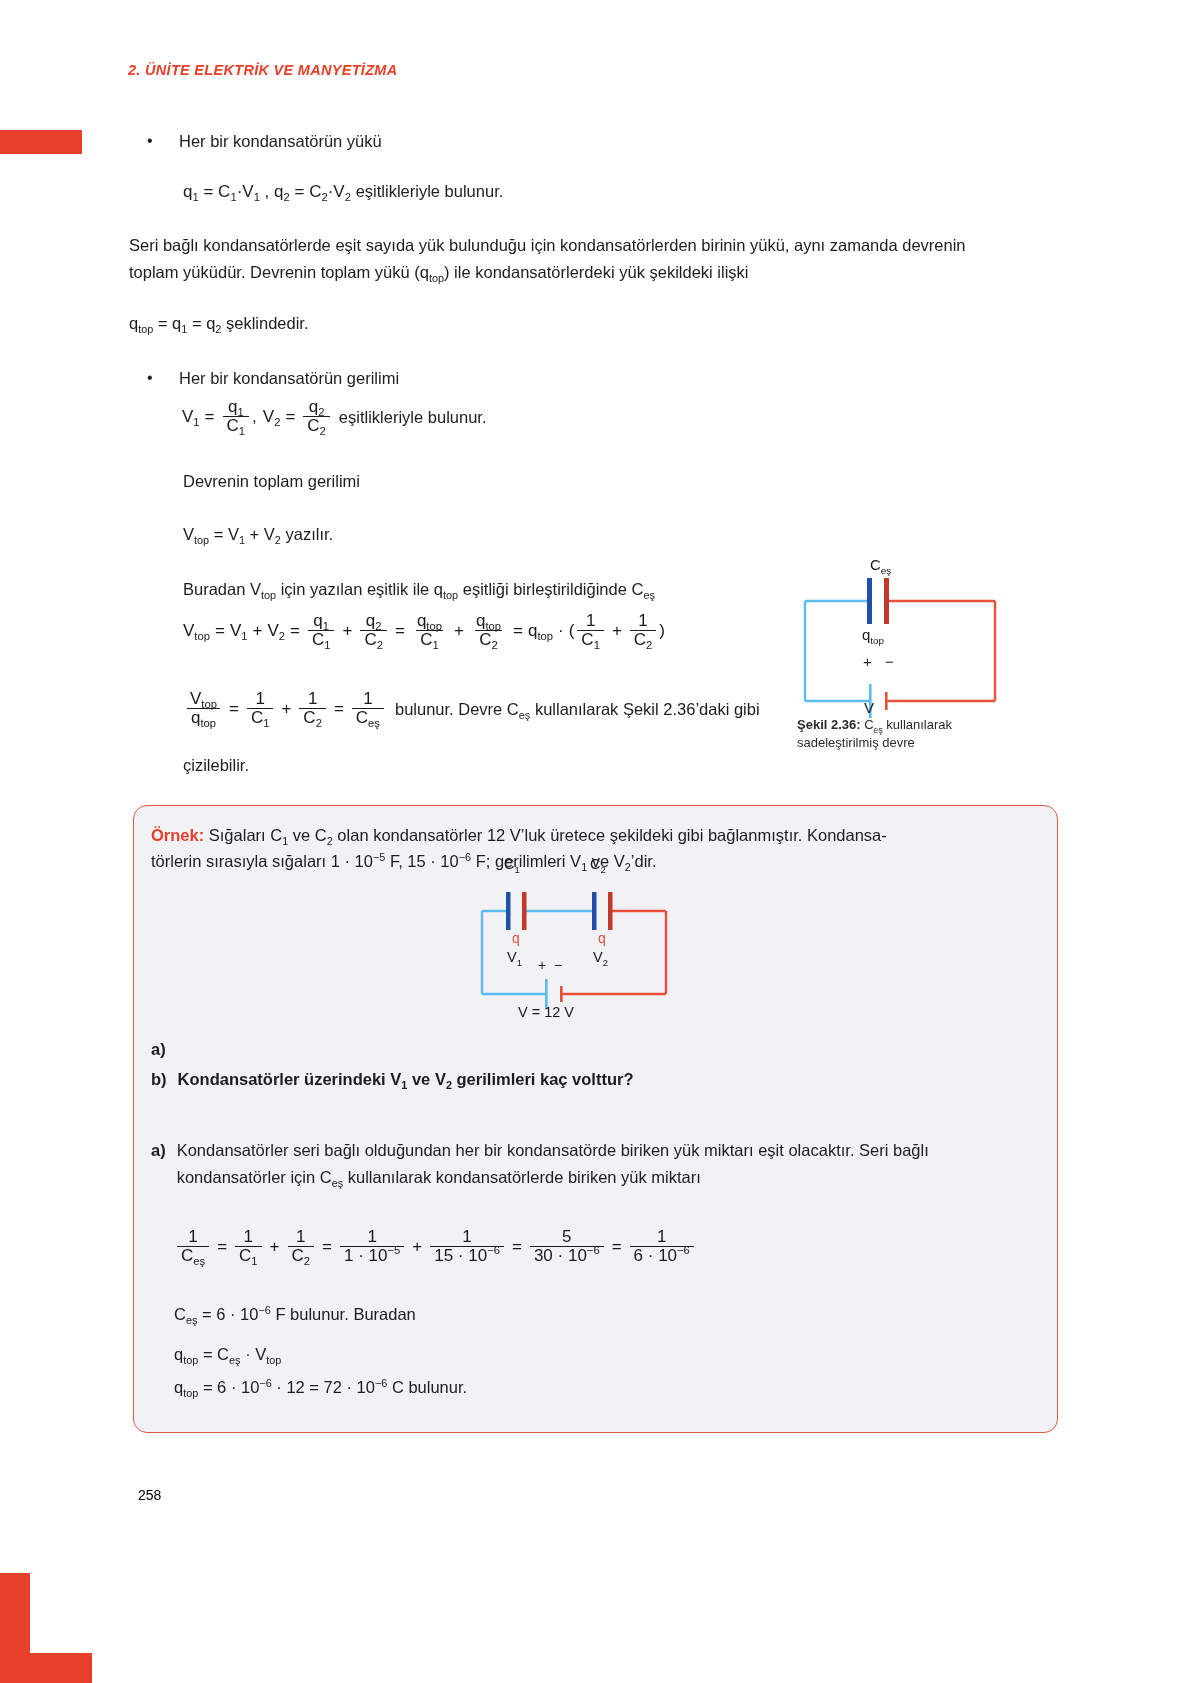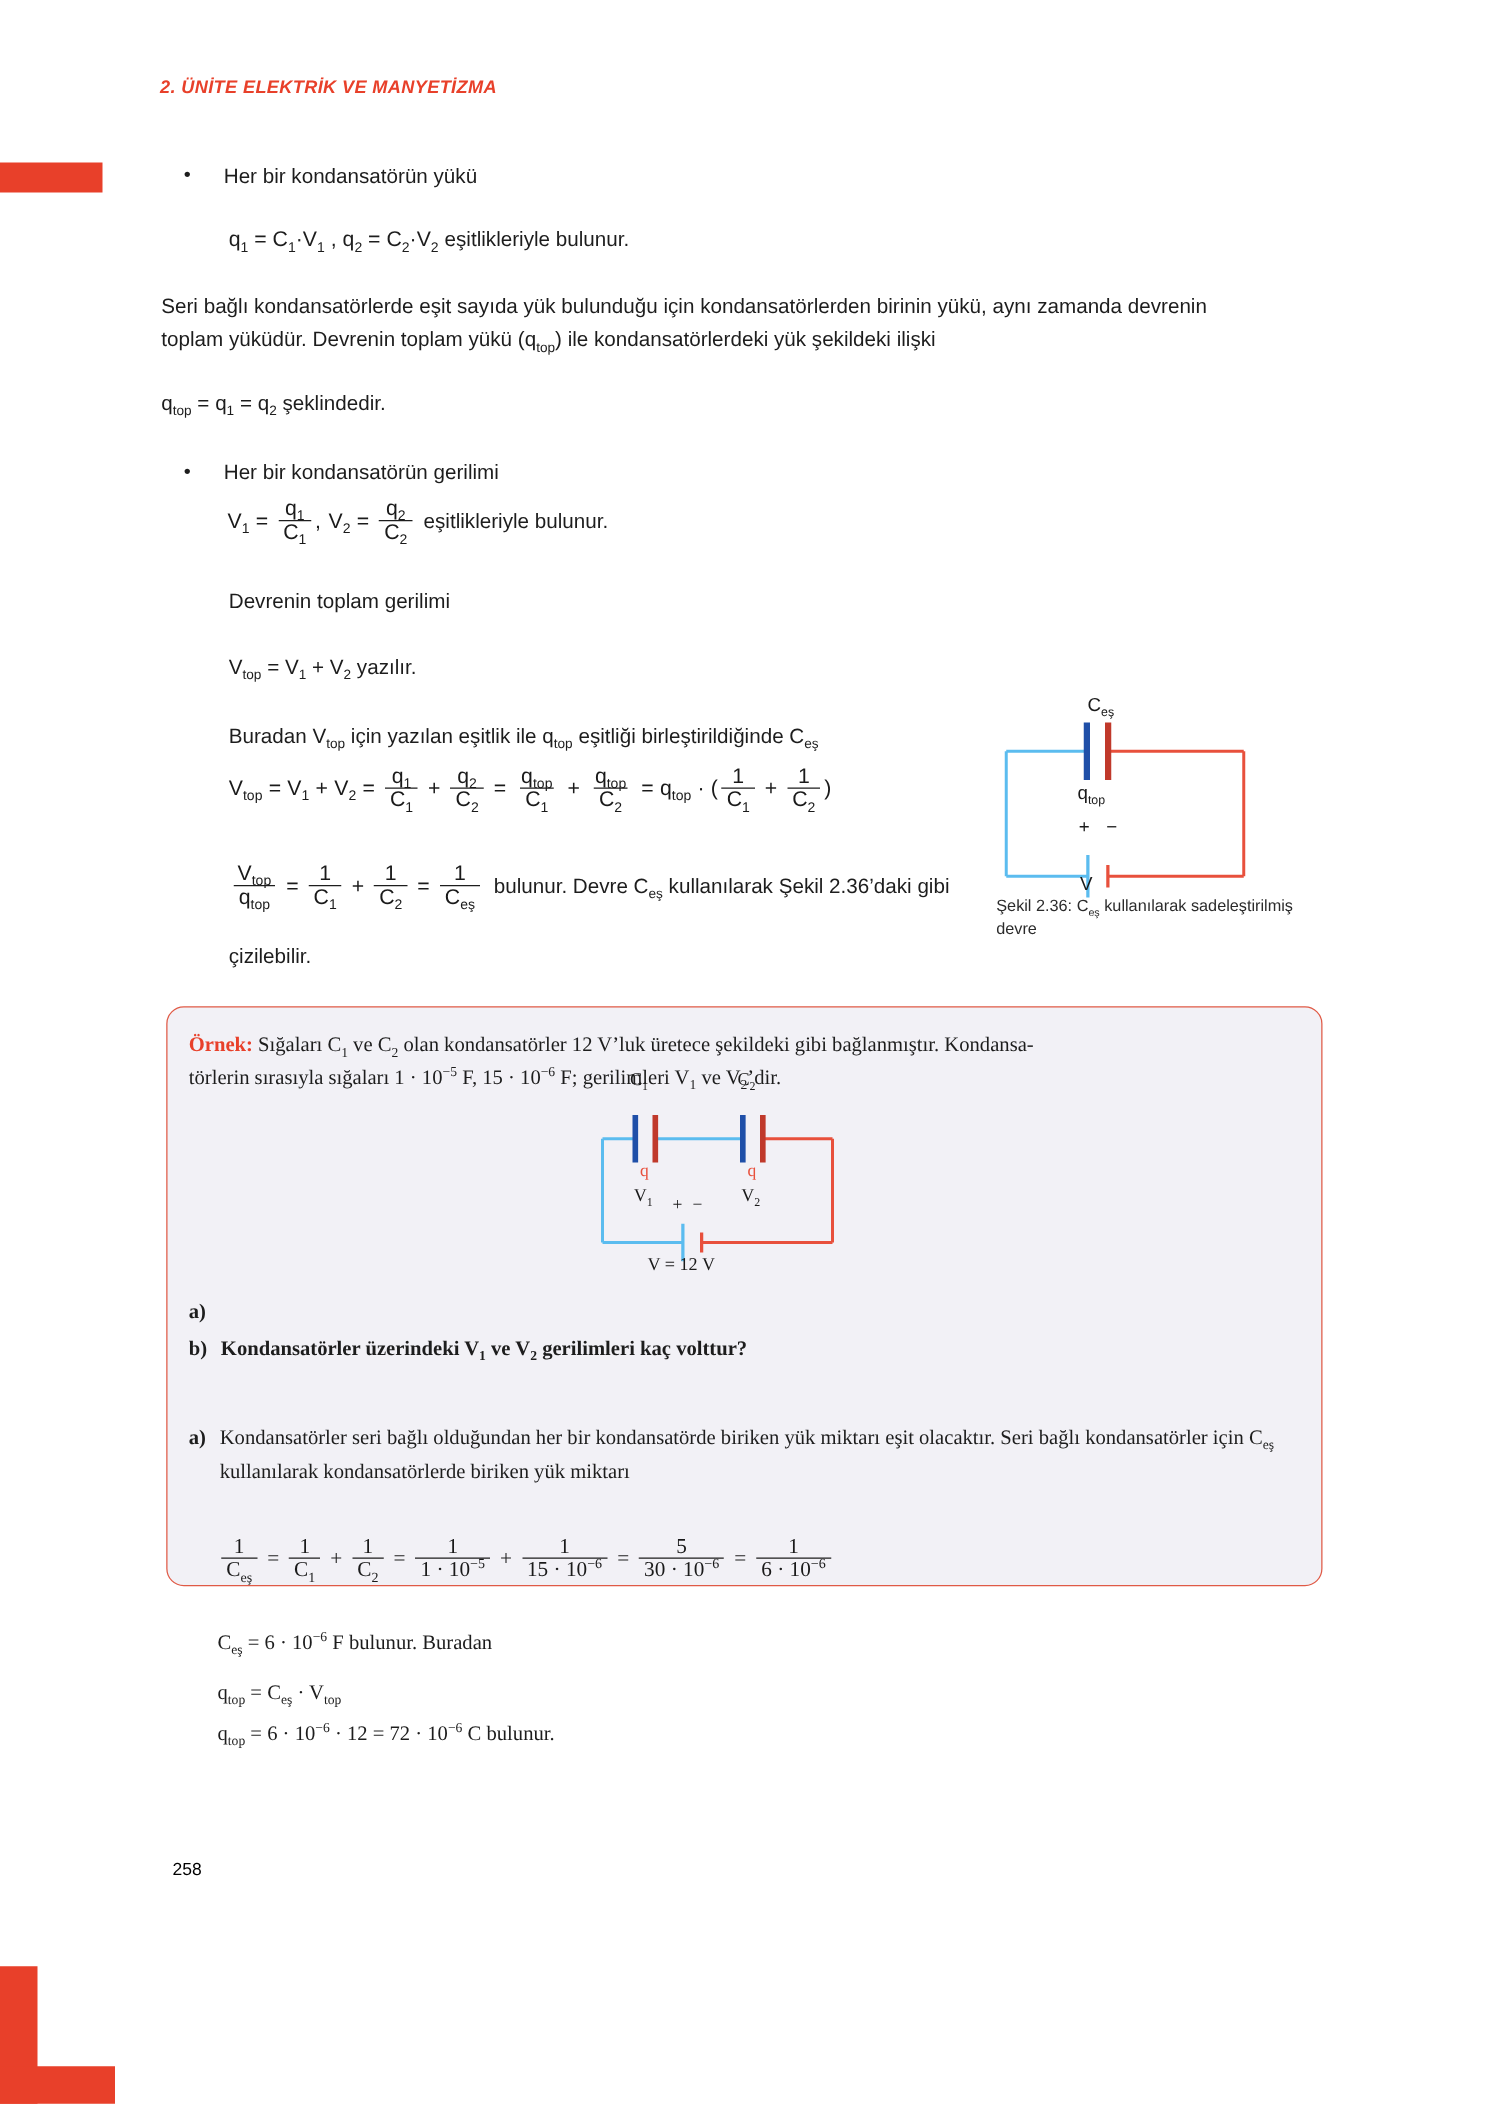--- a/index.html
+++ b/index.html
@@ -57,28 +57,27 @@
   .frac .den { padding:0 4px; border-top:1.6px solid #1d1d1d; }
   .eq { display:inline-flex; align-items:center; font-size:17px; white-space:nowrap; }
   .eq .op { margin:0 5px; }
 
   
   .fig236 { position:absolute; left:795px; top:556px; width:245px; height:230px; }
   .fig-caption {
     position:absolute; left:797px; top:716px; width:240px;
     font-size:13px; line-height:1.35; color:#2b2b2b;
   }
-  .fig-caption b { font-weight:400; }
+  .fig-caption b { font-weight:700; }
 
   
   .example-box {
-    position:absolute; left:133px; top:805px; width:925px; height:464px;
+    position:absolute; left:133px; top:805px; width:925px; height:628px;
     border:1.6px solid #e05a46; border-radius:14px;
     background:#f2f1f6;
-    font-family:Liberation Serif, serif;
   }
   .ex-label { color:#e8402a; font-weight:700; }
   .bold { font-weight:700; }
 
   
   .page-no {
     position:absolute; left:138px; top:1487px;
     font-size:14px; color:#000000; font-weight:400;text-align:center;
   }
 

